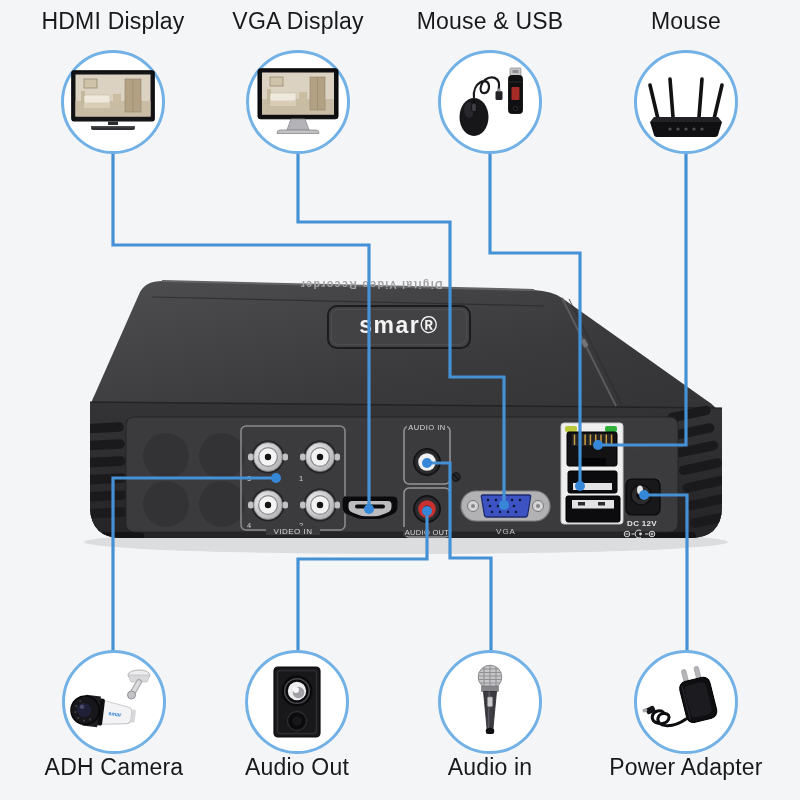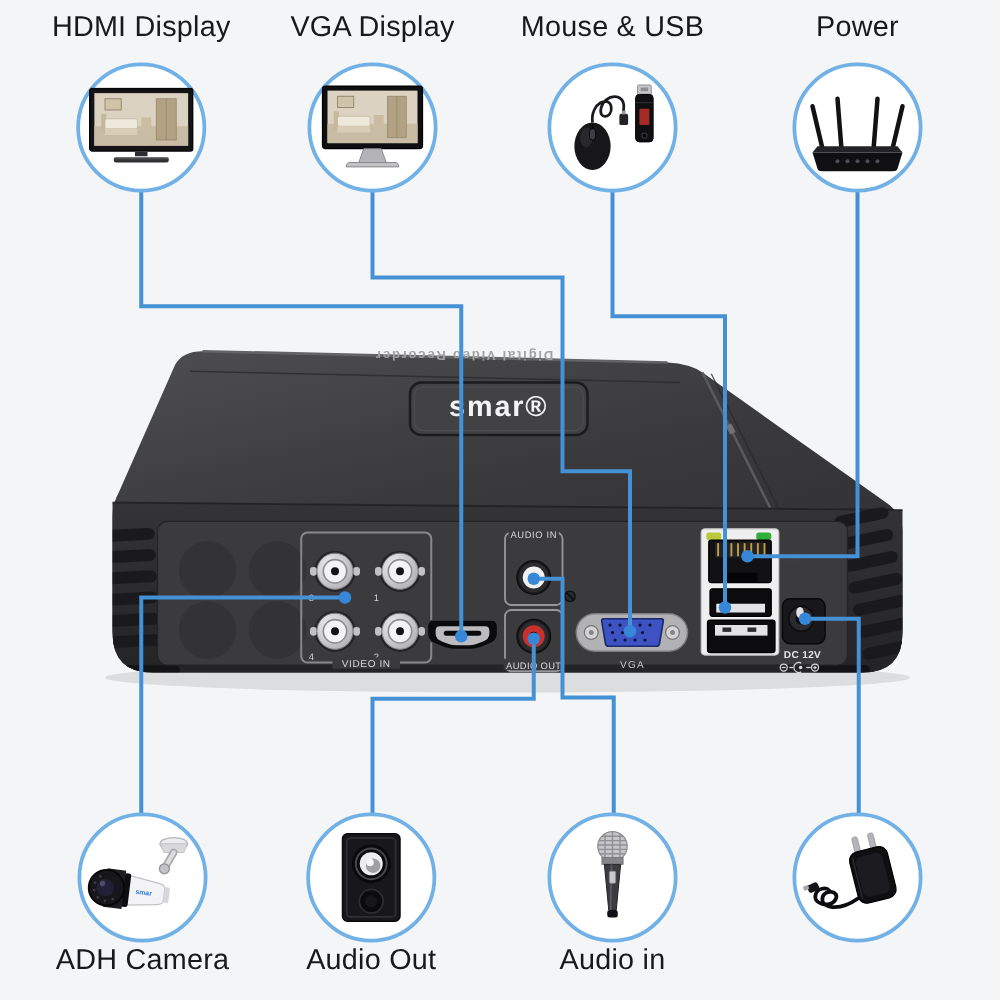--- a/index.html
+++ b/index.html
@@ -328,21 +328,21 @@
       <rect x="14" y="25" width="26" height="8" rx="1.5" fill="#efe9dc" stroke="#bdb098" stroke-width="0.5"></rect>
       <rect x="14" y="33" width="26" height="5" fill="#d9cdb6"></rect>
       <rect x="43" y="24" width="8" height="12" fill="#cabda2"></rect>
       <path d="M35 51 L49 51 L53 62 L31 62 Z" fill="#b4b4b8" stroke="#8a8a8e" stroke-width="0.8"></path>
       <path d="M24 62 L60 62 Q63 62 63 65.5 L21 65.5 Q21 62 24 62 Z" fill="#c2c2c5" stroke="#8a8a8e" stroke-width="0.8"></path>
     </svg>
   </div>
 </div>
 
 <div class="node top" style="left:576px;top:8px">
-  <div class="node-label">Power</div>
+  <div class="node-label">Mouse</div>
   <div class="node-circle">
     <svg width="88" height="74" viewBox="0 0 88 74">
       <g stroke="#121215" stroke-width="3.6" stroke-linecap="round">
         <path d="M16 54 L8 20"></path>
             <path d="M31 52 L28 14"></path>
             <path d="M57 52 L60 14"></path>
             <path d="M72 54 L80 20"></path>
       </g>
       <path d="M12 52 L76 52 L80 57 L8 57 Z" fill="#232327"></path>
       <path d="M8 57 L80 57 L76 70 Q75.5 72 72 72 L16 72 Q12.5 72 12 70 Z" fill="#101013"></path>
@@ -442,15 +442,16 @@
         <rect x="60" y="2" width="4.6" height="14" rx="2" fill="#b5b5b9" stroke="#8e8e92" stroke-width="0.5"></rect>
         <rect x="41" y="14" width="31" height="42" rx="7" fill="#0f0f12" stroke="#000"></rect>
         <rect x="45.5" y="18.5" width="22" height="33" rx="5" fill="#1c1c20"></rect>
         <path d="M44 18 V52" stroke="#33333a" stroke-width="1.2" opacity="0.7"></path>
       </g>
       <path d="M44 54 C30 64 14 62 16 53 C17.5 46 30 47.5 26.5 54.5 C23 61.5 8 59 10.5 50.5 C12 45.5 19 44.5 21.5 47.5" stroke="#0d0d10" stroke-width="3" fill="none" stroke-linecap="round"></path>
       <rect x="4" y="42" width="9" height="6.5" rx="2" fill="#141418" transform="rotate(-25 8 45)"></rect>
       <rect x="0.5" y="43.5" width="4.5" height="3.5" rx="1" fill="#a6a6aa" transform="rotate(-25 3 45)"></rect>
     </svg>
   </div>
+  <div class="node-label">Power Adapter</div>
 </div>
 
 </div>
 
 </body></html>

